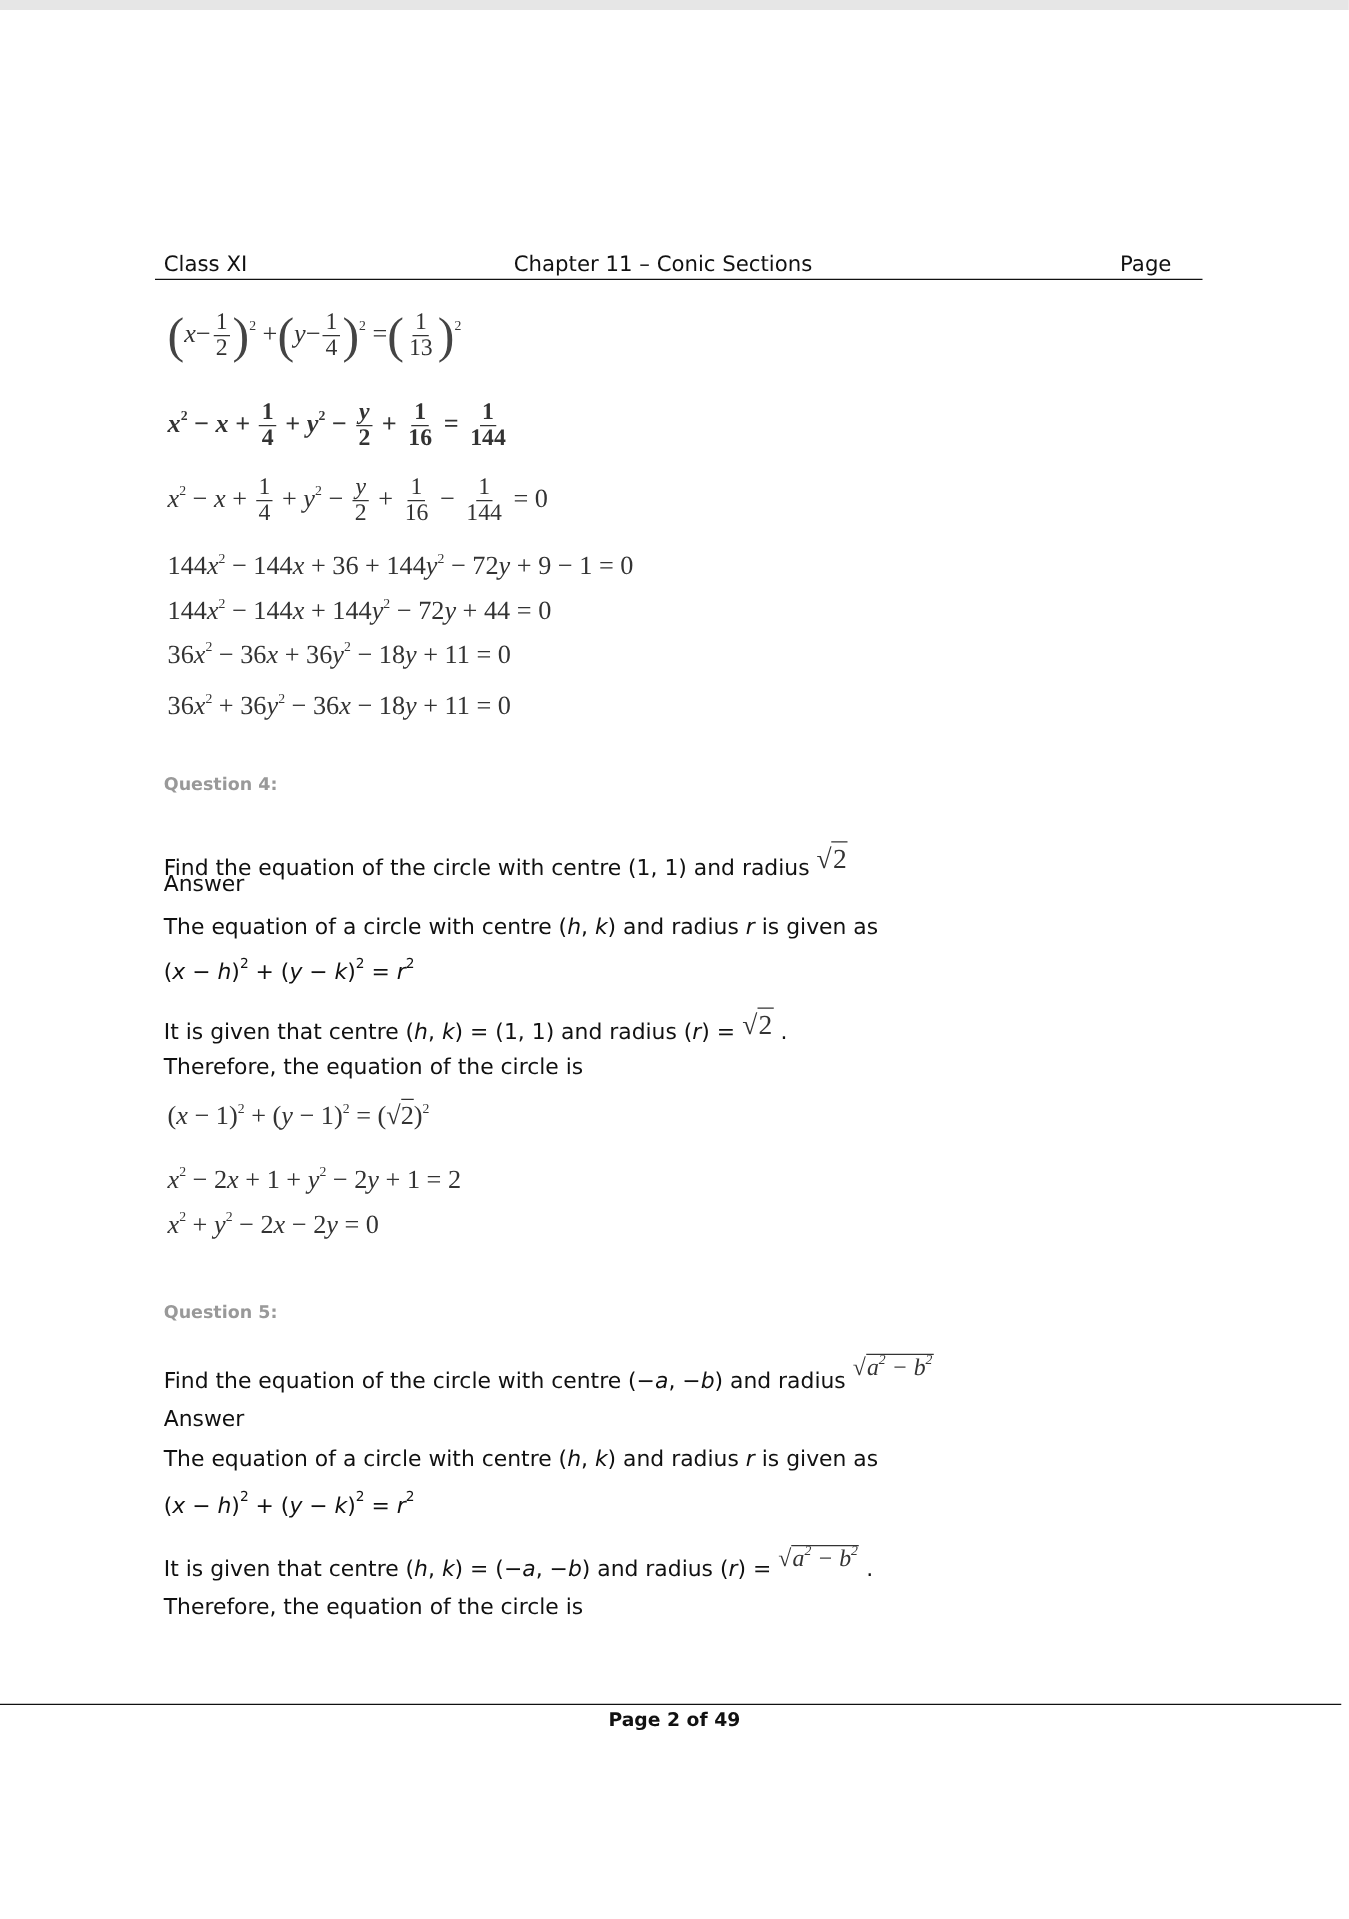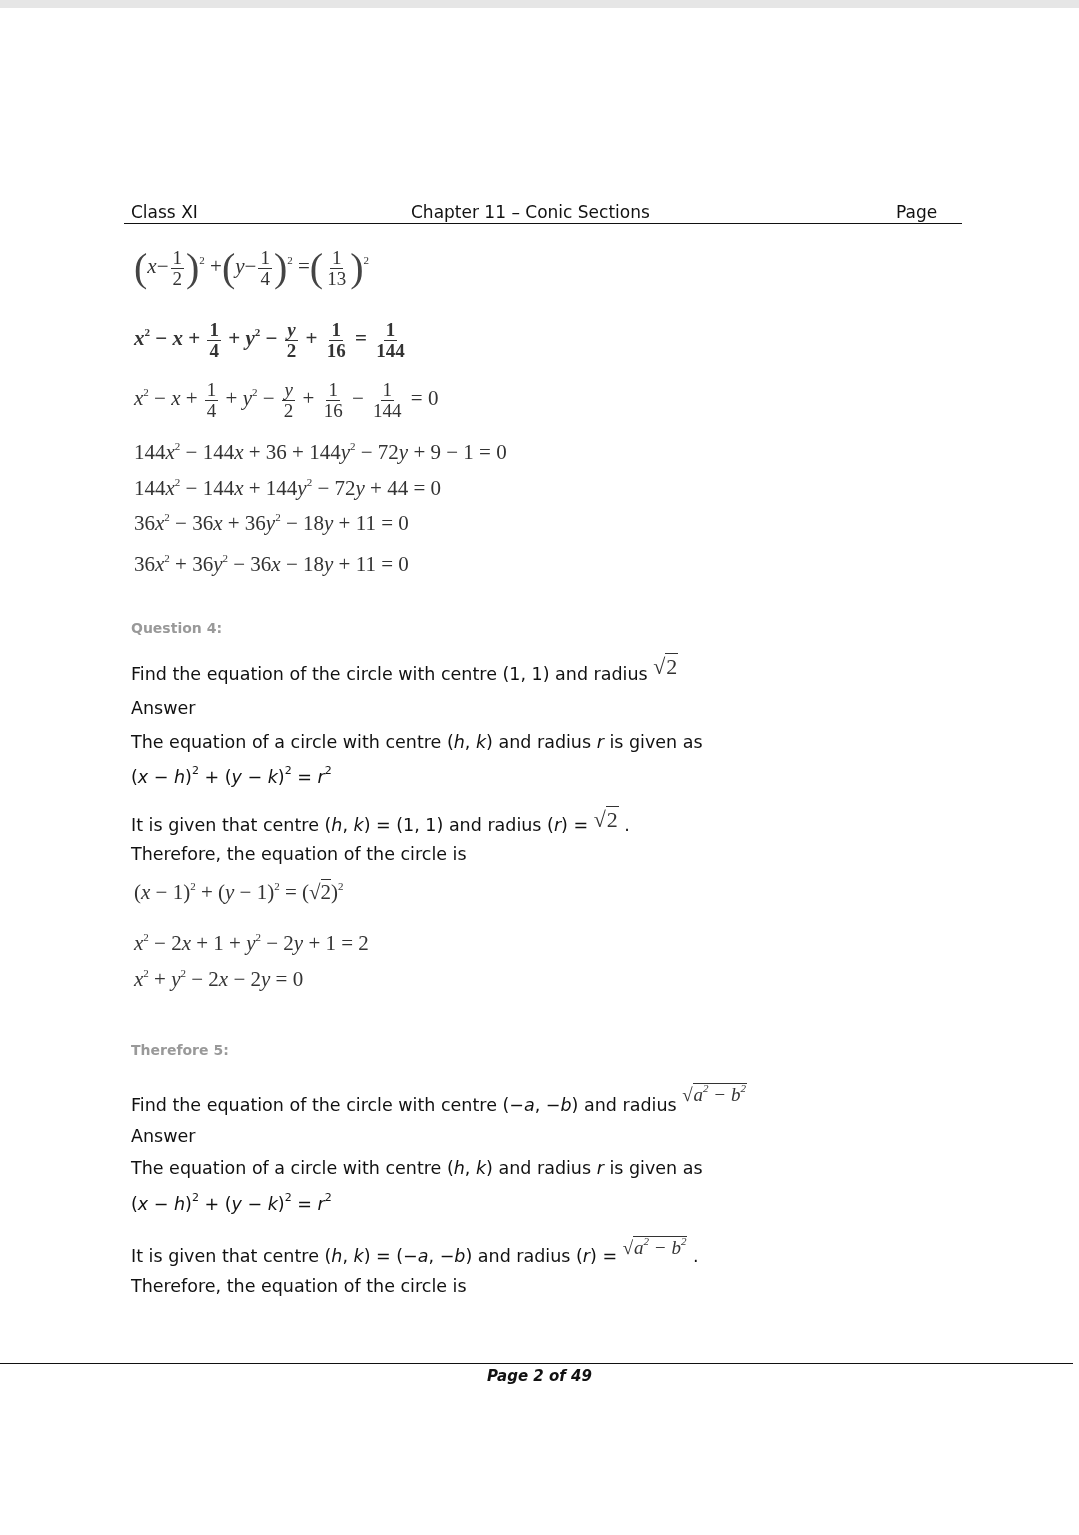--- a/index.html
+++ b/index.html
@@ -17,21 +17,21 @@
   .frac .num { padding: 0 2px; border-bottom: 1px solid #333; }
   .frac .den { padding: 0 2px; }
   .big-paren { font-size: 40px; font-weight: 100; vertical-align: middle; line-height: 1; color: #444; }
   sup { font-size: 11px; vertical-align: 9px; }
   .txt { position: absolute; left: 131px; font-size: 17.5px; color: #111; white-space: nowrap; }
   .txt i { font-style: italic; }
   .q-head { position: absolute; left: 131px; font-size: 14px; font-weight: bold; color: #999999; }
   .sqrt { font-family: "Liberation Serif", "DejaVu Serif", serif; font-size: 22px; color: #333; display: inline-block; position: relative; }
   .sqrt .rad { border-top: 1px solid #333; padding: 0 1px; font-style: italic; }
   .footer-rule { position: absolute; left: 0; top: 1363px; width: 1073px; height: 0; border-top: 1.5px solid #111; }
-  .footer { position: absolute; top: 1367px; left: 0; width: 1079px; text-align: center; font-size: 15px; font-weight: bold; color: #111; font-style: italic; }
+  .footer { position: absolute; top: 1367px; left: 0; width: 1079px; text-align: center; font-size: 15px; font-weight: bold; color: #111; }
 </style>
 </head>
 <body>
 
 <div class="top-strip"></div>
 
 <div class="hdr" style="left:131px;">Class XI</div>
 <div class="hdr" style="left:411px;">Chapter 11 – Conic Sections</div>
 <div class="hdr" style="left:896px;">Page</div>
 <div class="hdr-rule"></div>
@@ -79,37 +79,37 @@
       <span class="num">1</span>
       <span class="den">144</span>
     </span> = 0
 </div>
 <div class="math" style="top:440px;">144<i>x</i><sup>2</sup> − 144<i>x</i> + 36 + 144<i>y</i><sup>2</sup> − 72<i>y</i> + 9 − 1 = 0</div>
 <div class="math" style="top:476px;">144<i>x</i><sup>2</sup> − 144<i>x</i> + 144<i>y</i><sup>2</sup> − 72<i>y</i> + 44 = 0</div>
 <div class="math" style="top:511px;">36<i>x</i><sup>2</sup> − 36<i>x</i> + 36<i>y</i><sup>2</sup> − 18<i>y</i> + 11 = 0</div>
 <div class="math" style="top:552px;text-align:center;">36<i>x</i><sup>2</sup> + 36<i>y</i><sup>2</sup> − 36<i>x</i> − 18<i>y</i> + 11 = 0</div>
 
 <div class="q-head" style="top:620px;">Question 4:</div>
-<div class="txt" style="top:660px;">
+<div class="txt" style="top:680px;">
   <span>Find the equation of the circle with centre (1, 1) and radius</span>
   <span class="sqrt" style="top:-6px;">√<span class="rad" style="font-style:normal;">2</span></span>
 </div>
 <div class="txt" style="top:698px;">Answer</div>
 <div class="txt" style="top:732px;">The equation of a circle with centre (<i>h</i>, <i>k</i>) and radius <i>r</i> is given as</div>
 <div class="txt" style="top:764px;">(<i>x</i> − <i>h</i>)<sup>2</sup> + (<i>y</i> − <i>k</i>)<sup>2</sup> = <i>r</i><sup>2</sup></div>
 <div class="txt" style="top:811px;">
   It is given that centre (<i>h</i>, <i>k</i>) = (1, 1) and radius (<i>r</i>) =
   <span class="sqrt" style="top:-4px;">√<span class="rad" style="font-style:normal;">2</span></span> .
 </div>
 <div class="txt" style="top:844px;">Therefore, the equation of the circle is</div>
 <div class="math" style="top:880px;">(<i>x</i> − 1)<sup>2</sup> + (<i>y</i> − 1)<sup>2</sup> = (√<span style="border-top:1px solid #333;">2</span>)<sup>2</sup></div>
 <div class="math" style="top:931px;"><i>x</i><sup>2</sup> − 2<i>x</i> + 1 + <i>y</i><sup>2</sup> − 2<i>y</i> + 1 = 2</div>
 <div class="math" style="top:967px;"><i>x</i><sup>2</sup> + <i>y</i><sup>2</sup> − 2<i>x</i> − 2<i>y</i> = 0</div>
 
-<div class="q-head" style="top:1042px;">Therefore 5:</div>
+<div class="q-head" style="top:1042px;">Question 5:</div>
 <div class="txt" style="top:1092px;">
   Find the equation of the circle with centre (−<i>a</i>, −<i>b</i>) and radius
   <span class="sqrt" style="top:-10px; font-size:19px;">√<span class="rad"><i>a</i><sup>2</sup> − <i>b</i><sup>2</sup></span></span>
 </div>
 <div class="txt" style="top:1126px;">Answer</div>
 <div class="txt" style="top:1158px;">The equation of a circle with centre (<i>h</i>, <i>k</i>) and radius <i>r</i> is given as</div>
 <div class="txt" style="top:1191px;">(<i>x</i> − <i>h</i>)<sup>2</sup> + (<i>y</i> − <i>k</i>)<sup>2</sup> = <i>r</i><sup>2</sup></div>
 <div class="txt" style="top:1243px;">
   It is given that centre (<i>h</i>, <i>k</i>) = (−<i>a</i>, −<i>b</i>) and radius (<i>r</i>) =
   <span class="sqrt" style="top:-8px; font-size:19px;">√<span class="rad"><i>a</i><sup>2</sup> − <i>b</i><sup>2</sup></span></span> .

